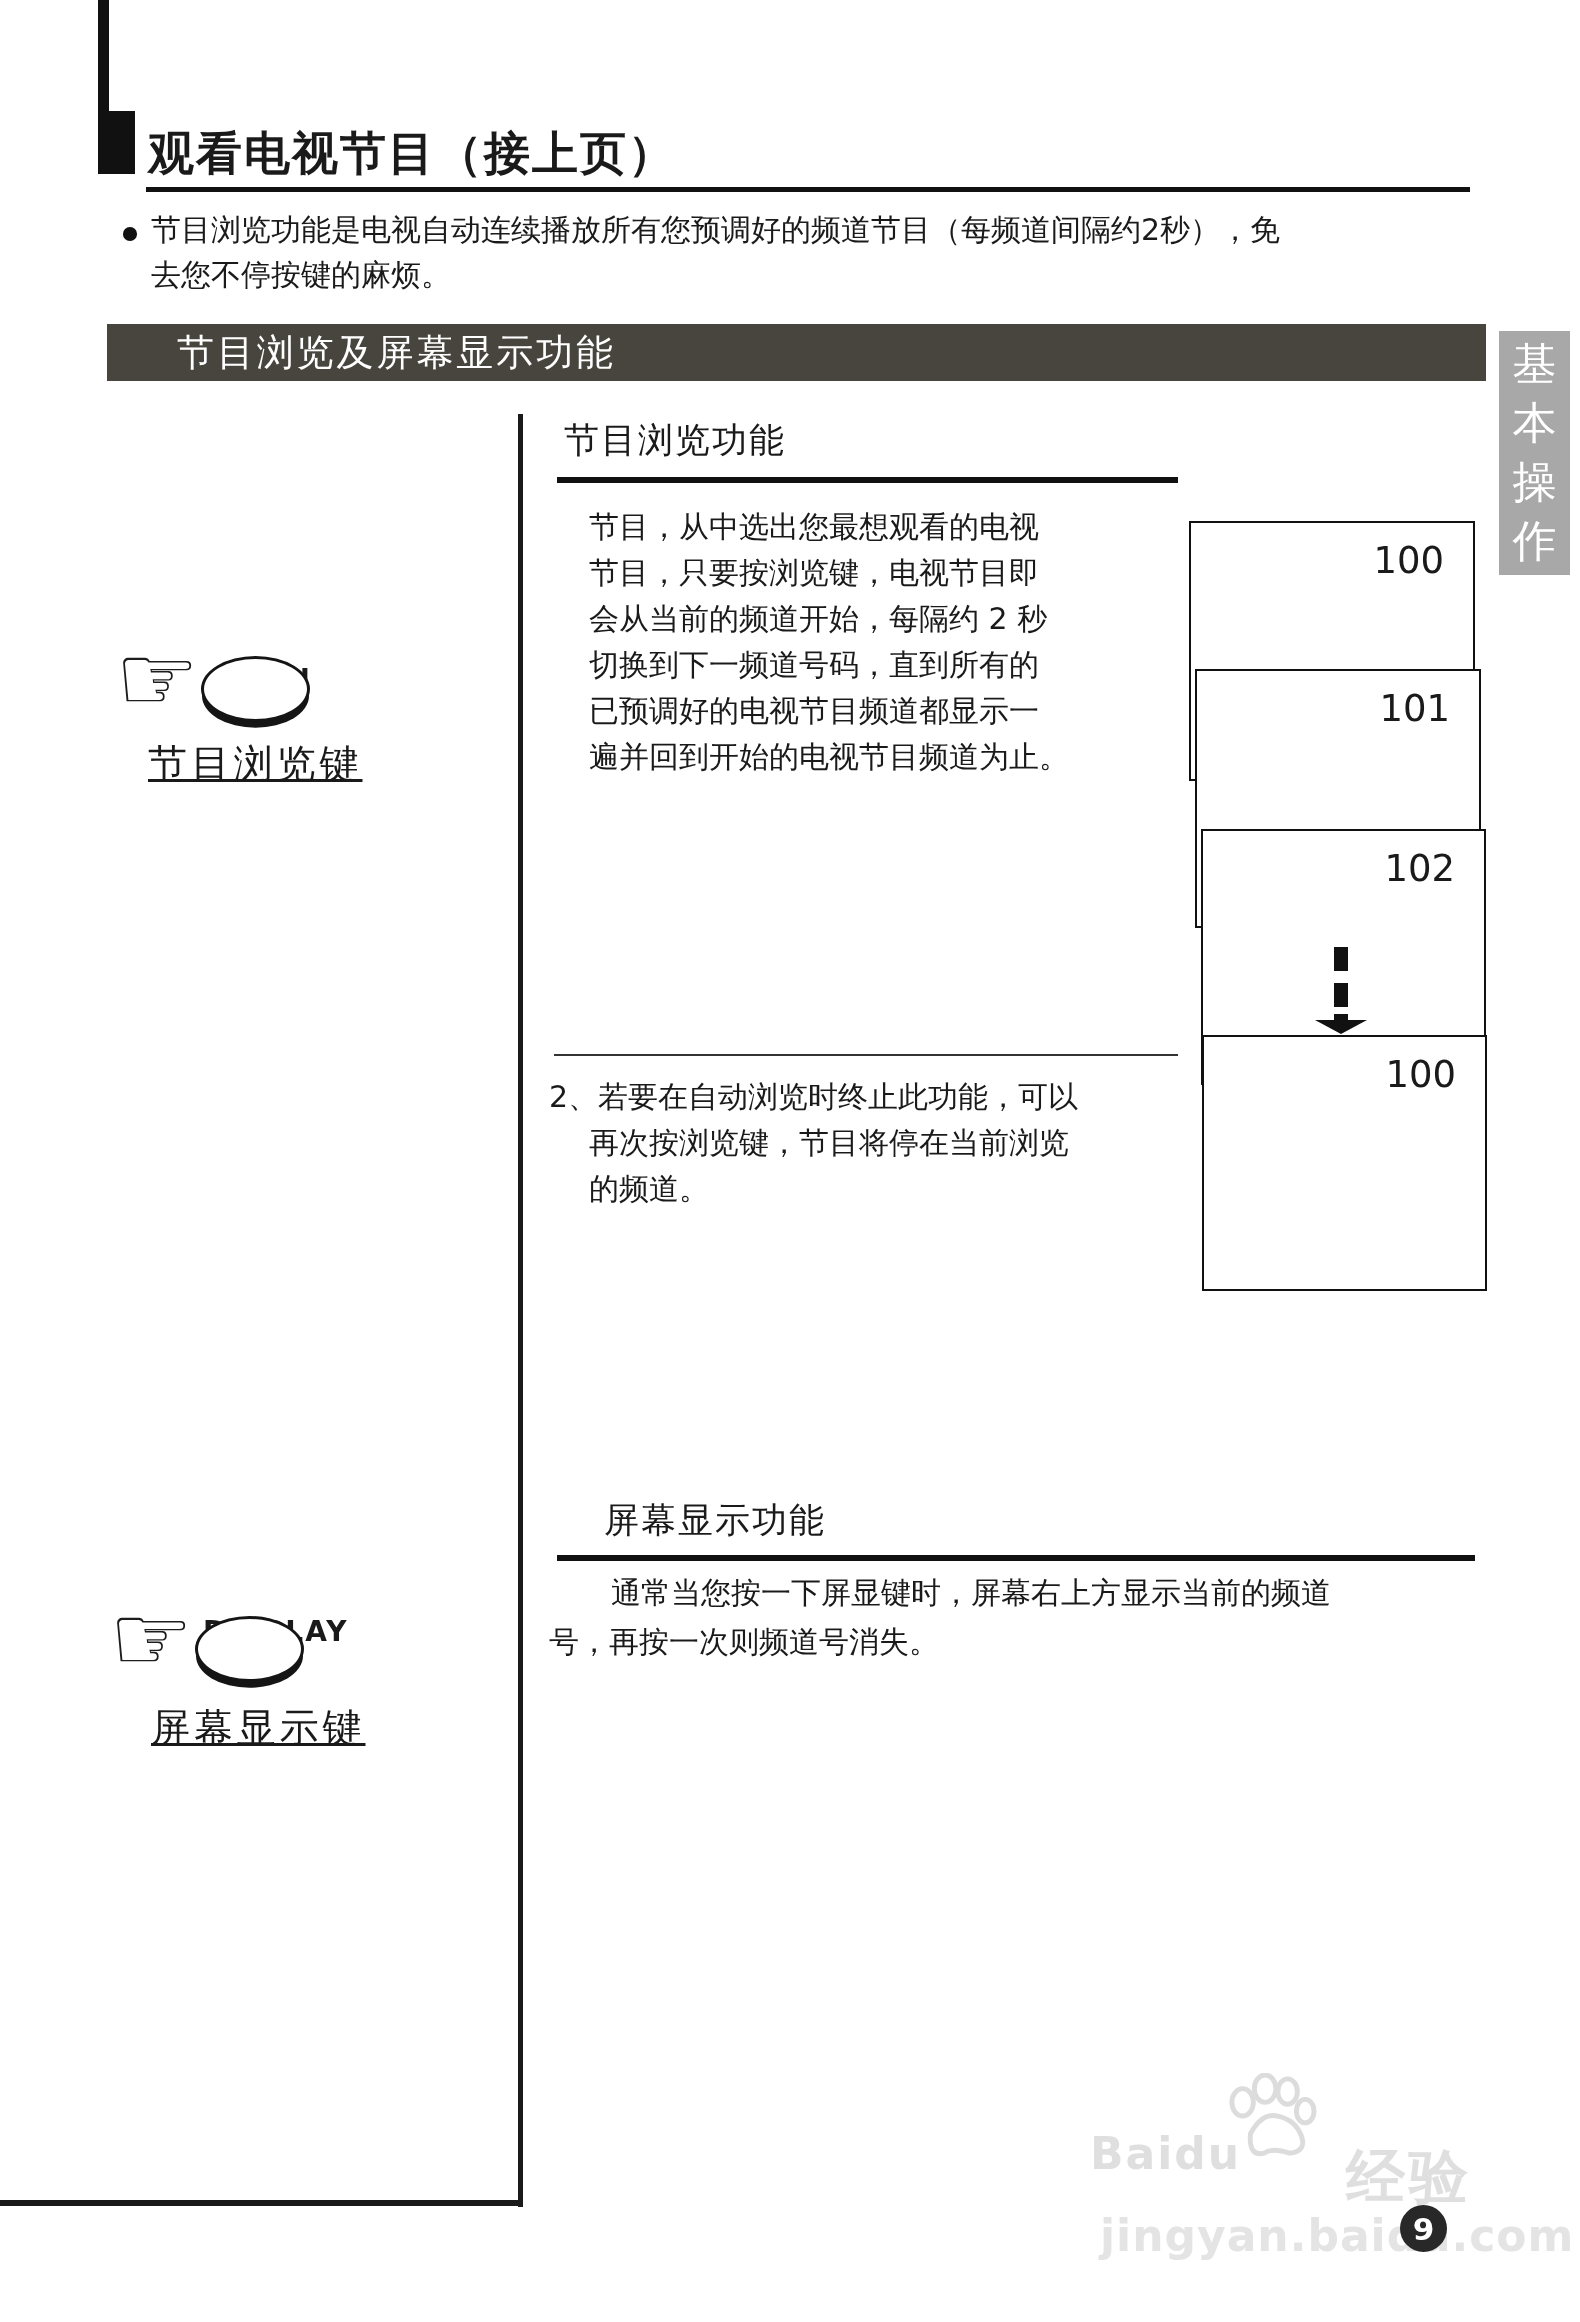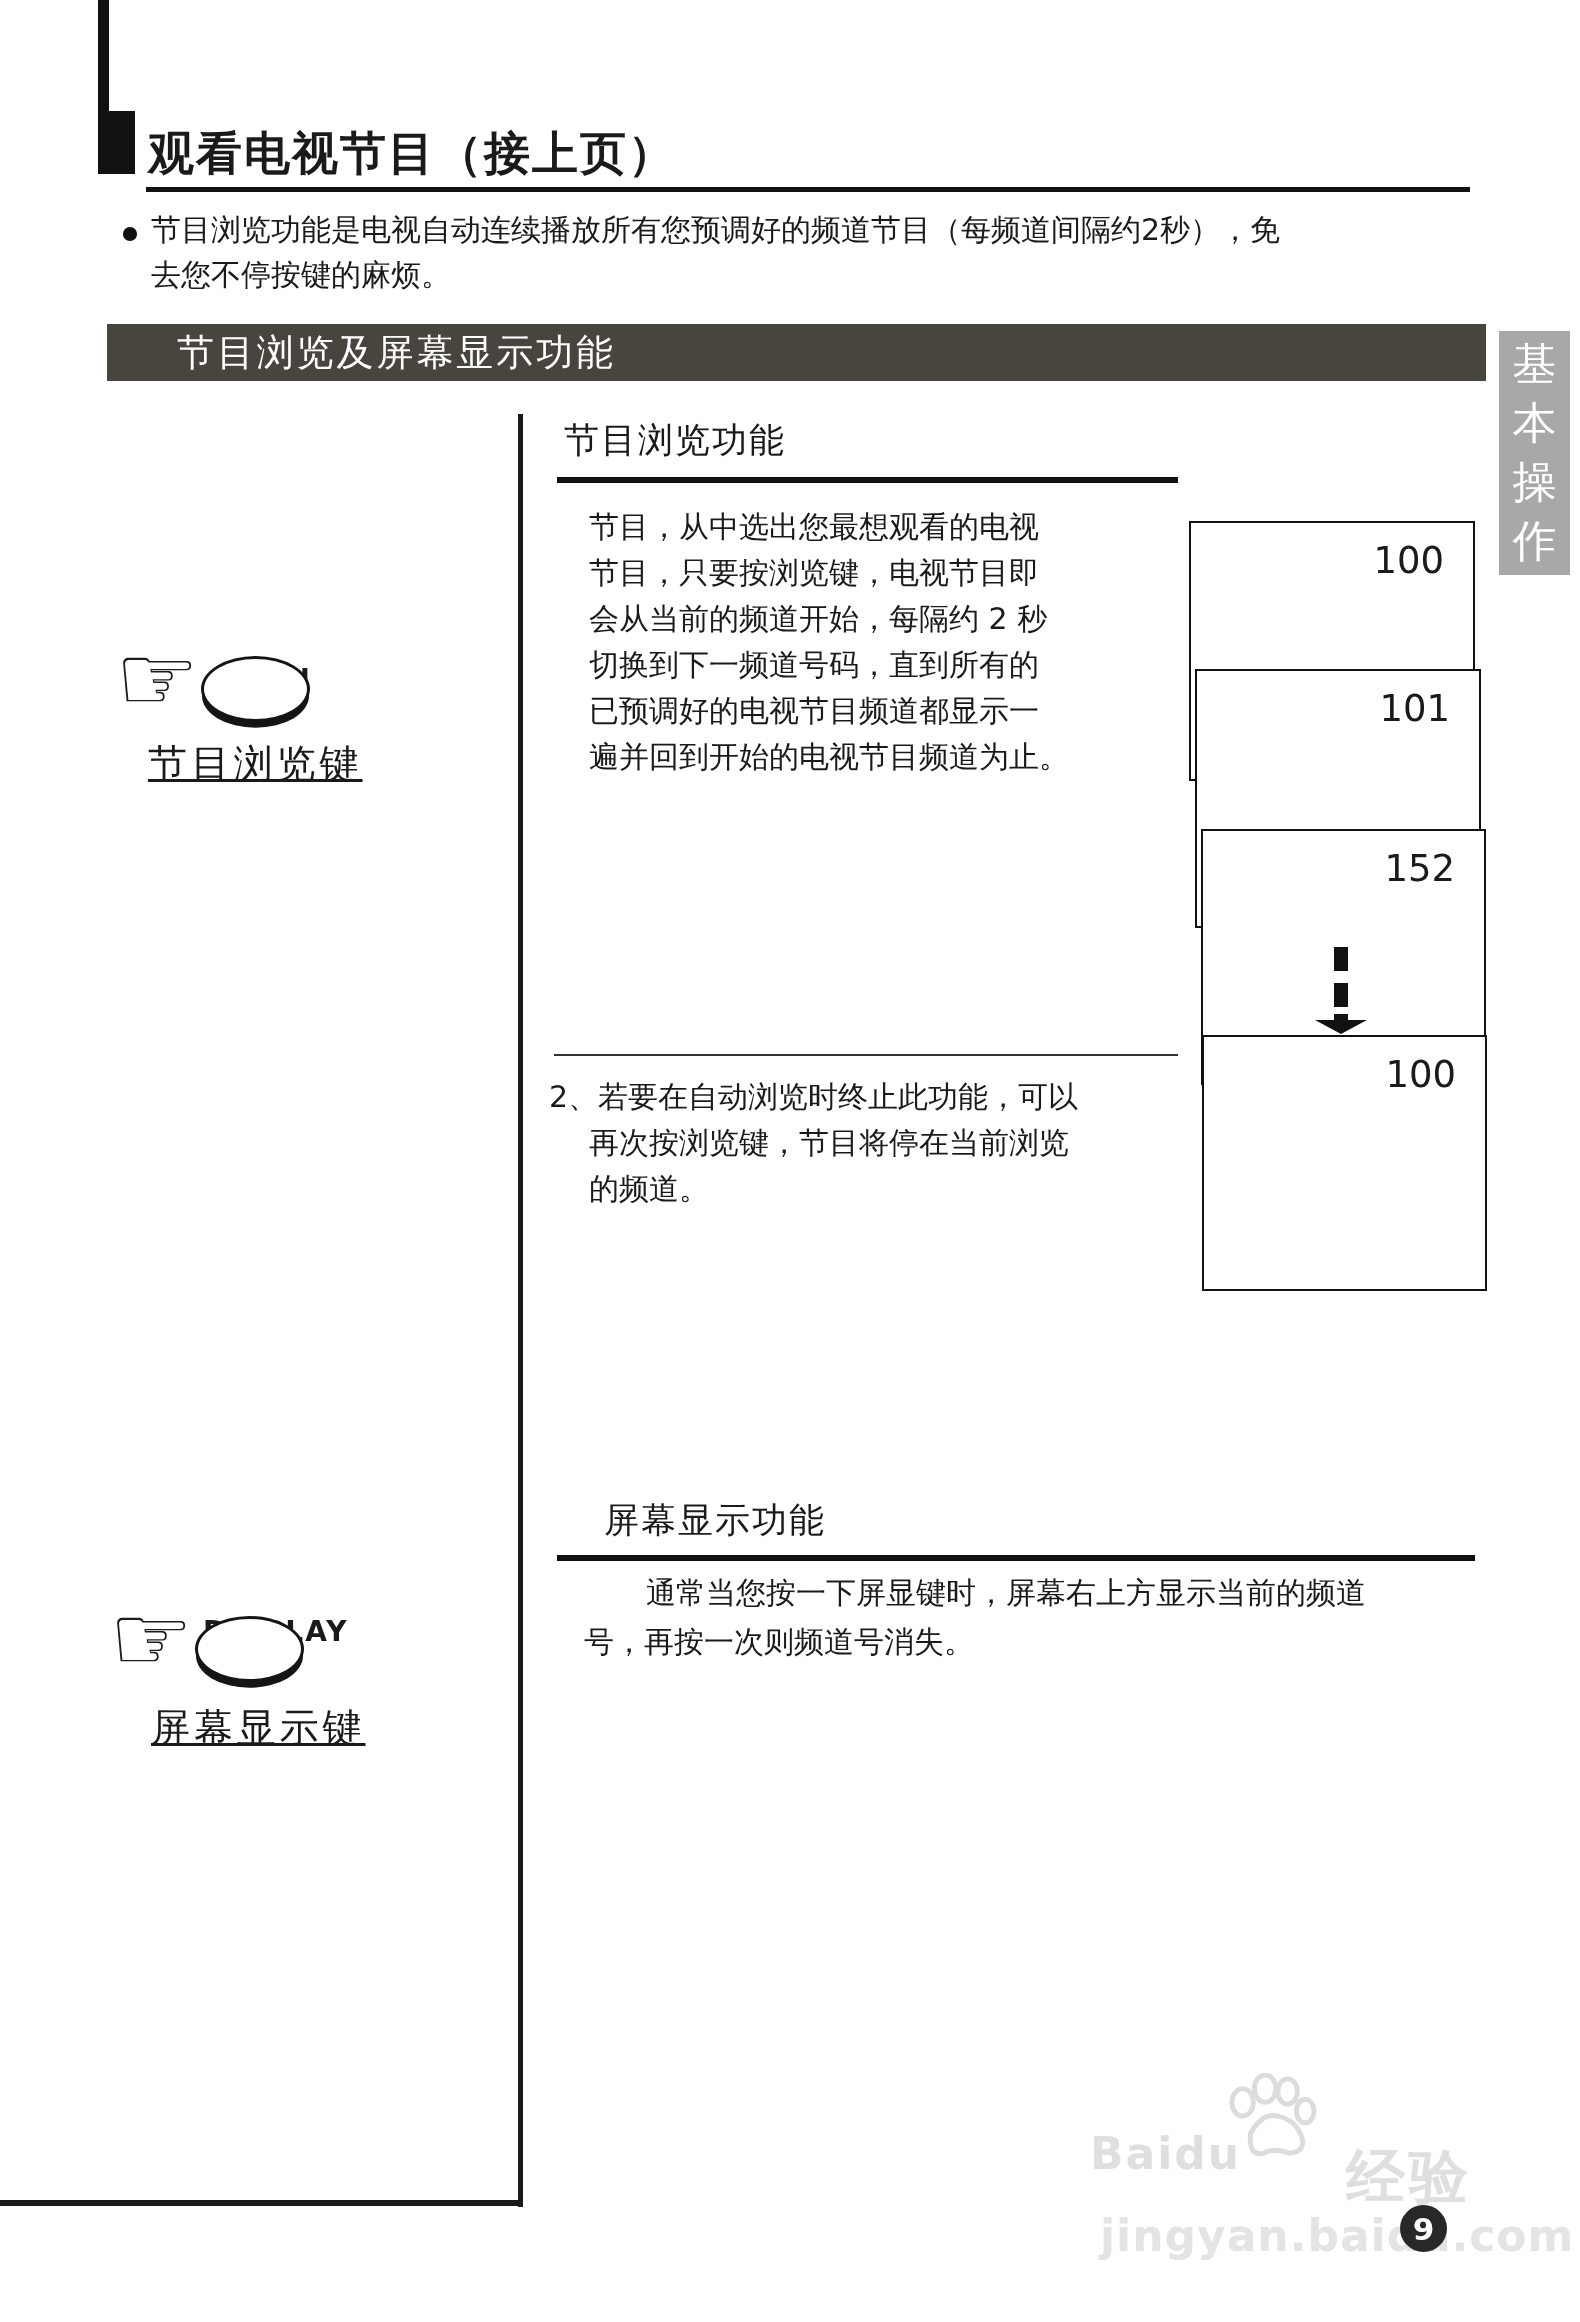--- a/index.html
+++ b/index.html
@@ -32,21 +32,21 @@
   .h1-pos{left:564px;top:417px;}
   .h1-line{left:557px;top:477px;width:621px;height:5.9px;background:#111;}
   .h2-pos{left:564px;top:1497px;margin-left:40px;}
   .h2-line{left:557px;top:1555px;width:918px;height:5.9px;background:#111;}
   
   .para{font-size:30px;line-height:46px;}
   .step1{left:549px;top:504px;width:644px;}
   .step2{left:549px;top:1074px;width:644px;}
   .cont{margin-left:40px;}
   .sep-line{left:554px;top:1054px;width:624px;height:2px;background:#333;}
-  .para3{left:549px;top:1568px;width:956px;font-size:30px;line-height:49px;margin-left:35px;}
+  .para3{left:549px;top:1568px;width:956px;font-size:30px;line-height:49px;}
   .indent1{text-indent:62px;}
   
   .screen{background:#fff;border:2.9px solid #111;box-sizing:border-box;}
   .scr1{left:1189px;top:521px;width:286px;height:260px;}
   .scr2{left:1195px;top:669px;width:286px;height:259px;}
   .scr3{left:1201px;top:829px;width:285px;height:256px;}
   .scr4{left:1202px;top:1035px;width:285px;height:256px;}
   .chan{position:absolute;top:15.6px;right:29px;font-size:37px;color:#1a1a1a;}
   
   .dash{left:1334px;width:13.7px;background:#111;}
@@ -135,21 +135,21 @@
     <div class="cont">的频道。</div>
   </div>
 
   <div class="abs screen scr1">
     <span class="chan">100</span>
   </div>
   <div class="abs screen scr2">
     <span class="chan">101</span>
   </div>
   <div class="abs screen scr3">
-    <span class="chan">152</span>
+    <span class="chan">102</span>
   </div>
   <div class="abs screen scr4">
     <span class="chan">100</span>
   </div>
 
   <div class="abs dash d1"></div>
   <div class="abs dash d2"></div>
   <div class="abs dash d3"></div>
   <div class="abs arrow-head"></div>
 

